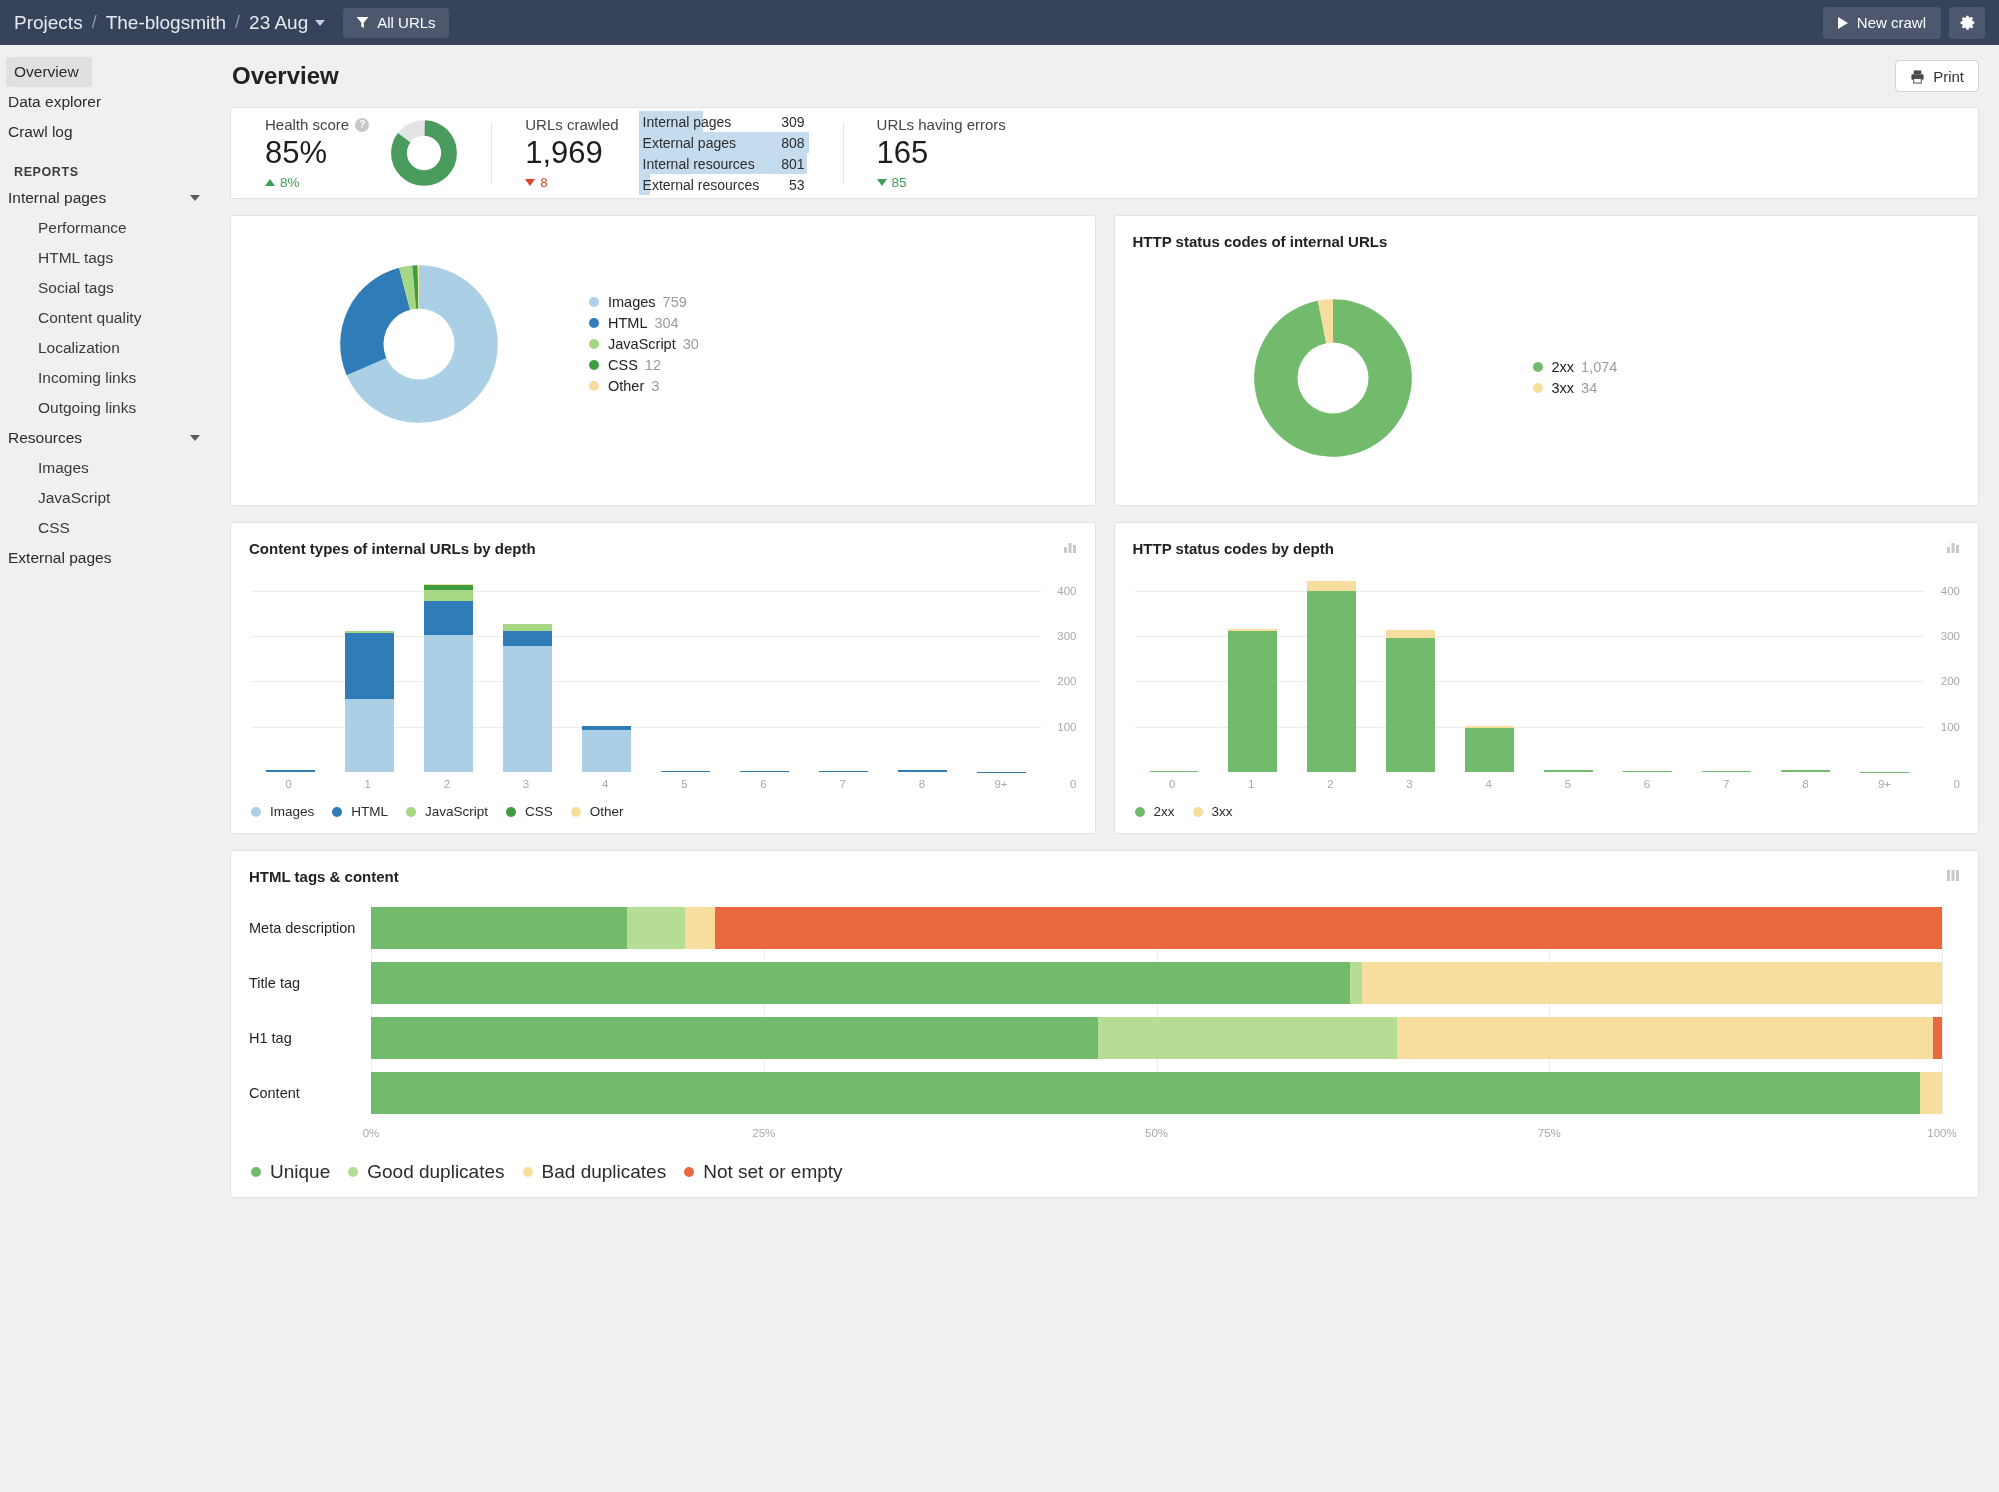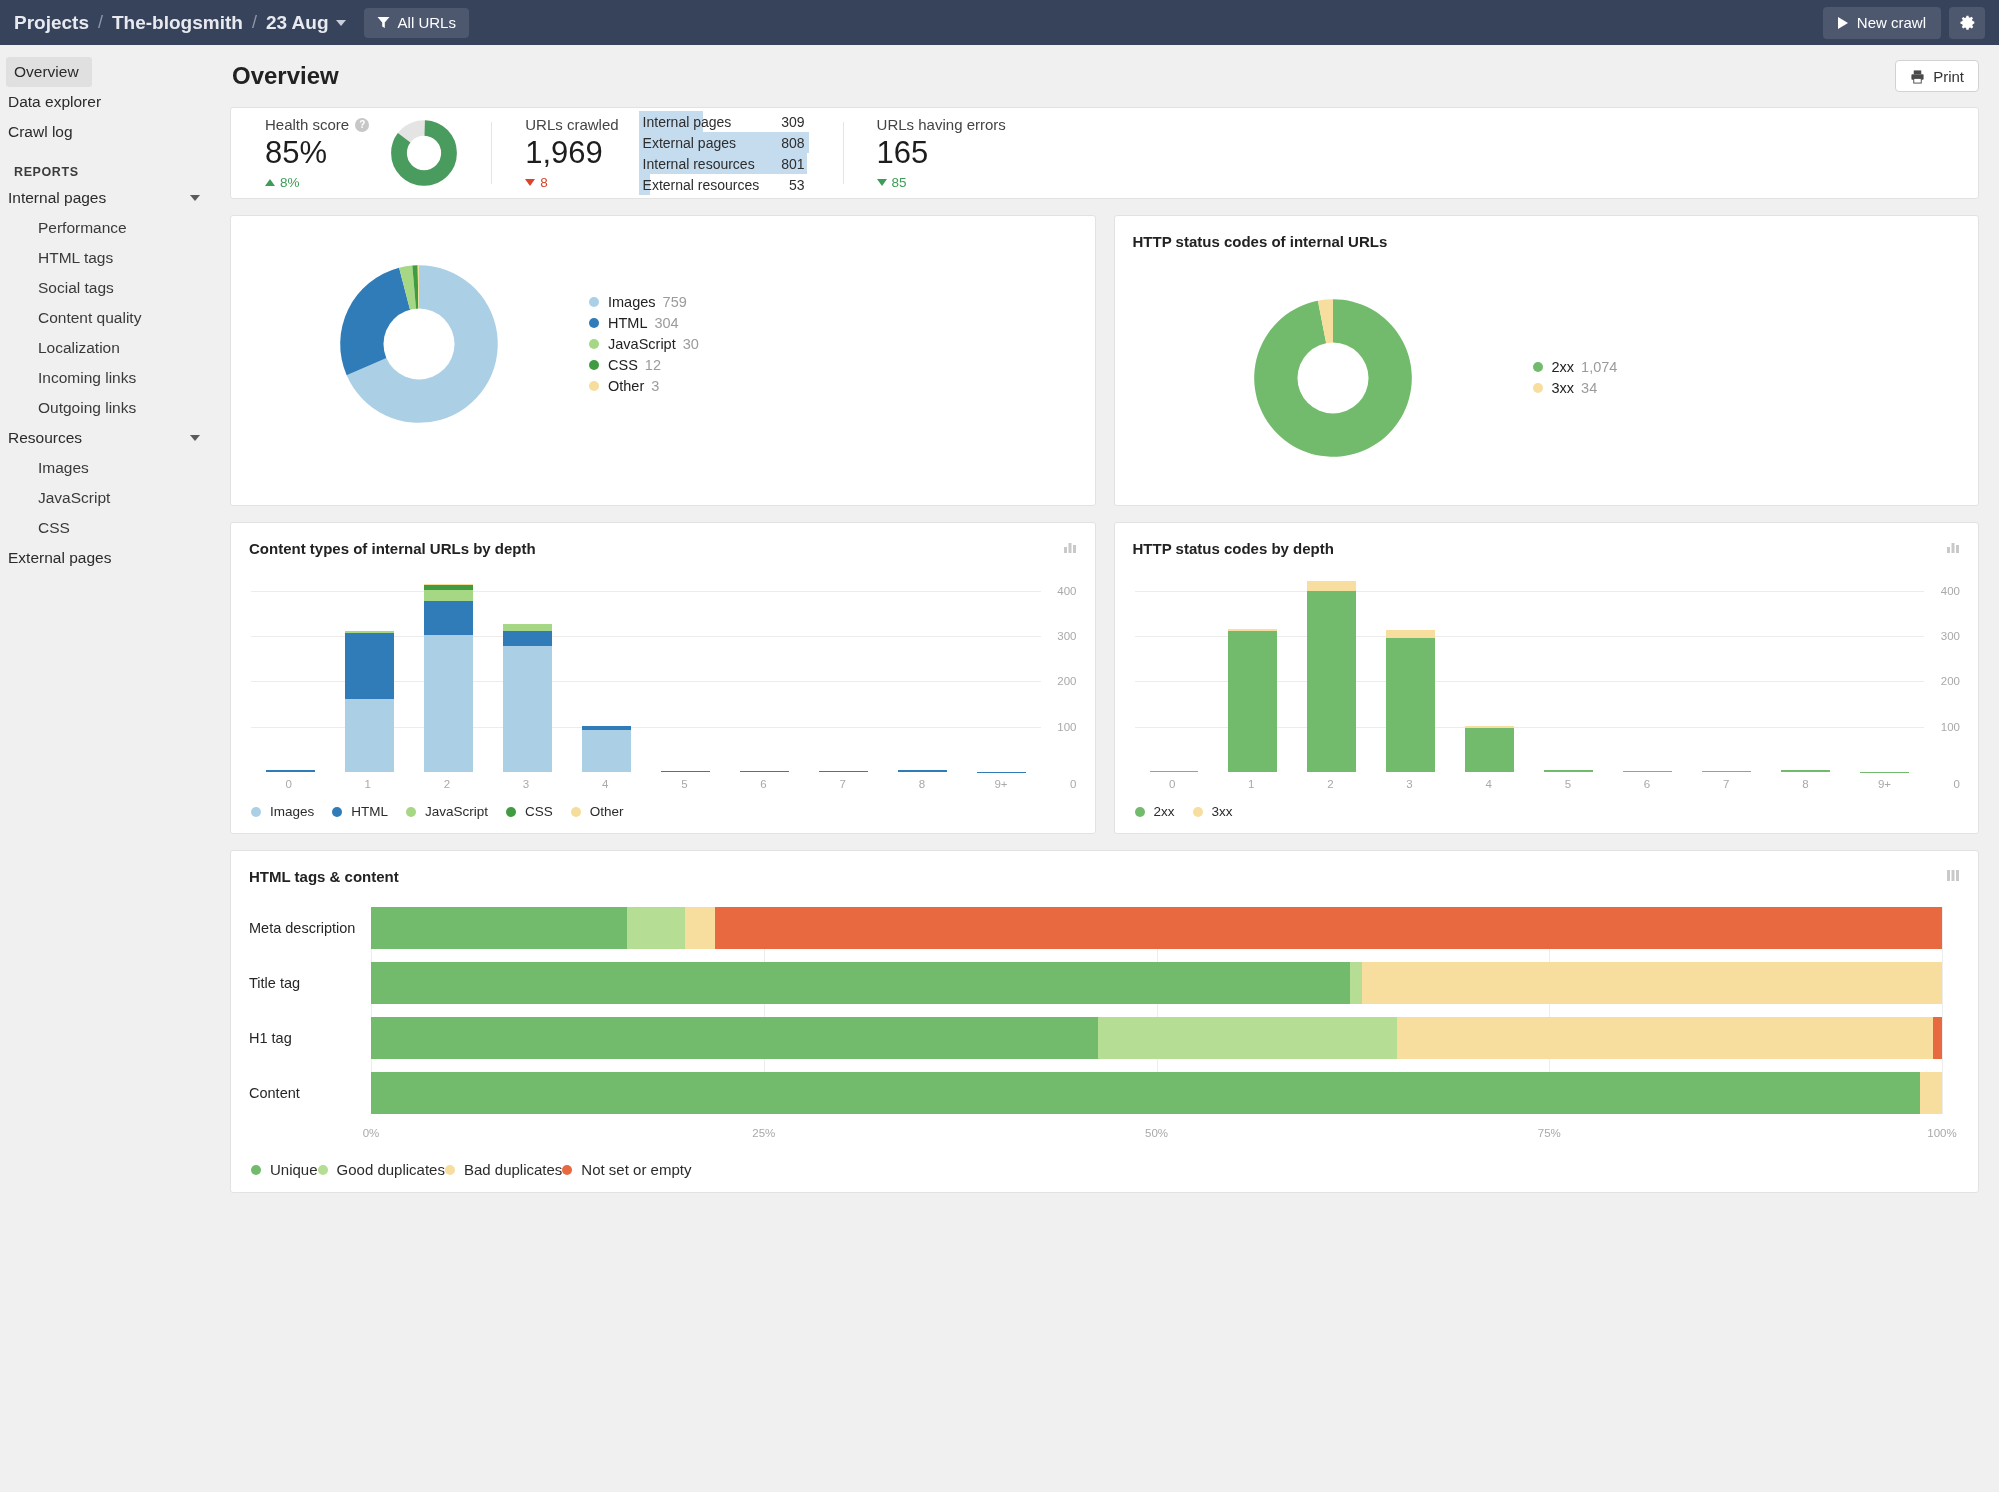--- a/index.html
+++ b/index.html
@@ -12,21 +12,21 @@
     overflow:hidden;
   }
 
   
   .topbar{
     height:45px; background:#37425b; display:flex; align-items:center;
     padding:0 14px; color:#ffffff;
   }
   .crumbs{display:flex;align-items:center;font-size:19px;color:#e8eaf0;}
   .crumbs .sep{margin:0 9px;color:#8e96ab;font-size:18px;}
-  .crumb{cursor:pointer;font-weight:bold;}
+  .crumb{cursor:pointer;}
   .crumb.date{display:flex;align-items:center;}
   .caret-dn{
     width:0;height:0;border-left:5px solid transparent;border-right:5px solid transparent;
     border-top:6px solid #c9cedb;margin-left:7px;
   }
   .allurls{
     margin-left:18px;background:#4d586f;border-radius:4px;height:30px;
     display:flex;align-items:center;padding:0 13px;font-size:15px;color:#fff;cursor:pointer;
   }
   .funnel{margin-right:8px;display:block;}
@@ -135,21 +135,21 @@
   
   .tags-body{padding:22px 18px 14px 18px;}
   .tagrow{display:flex;align-items:center;height:42px;margin-bottom:13px;}
   .taglabel{width:122px;font-size:14.5px;color:#262626;}
   .tagbar{flex:1;display:flex;height:42px;position:relative;margin-right:18px;}
   .tseg{height:100%;}
   .tags-grid{position:absolute;left:122px;right:18px;top:0;bottom:0;pointer-events:none;}
   .vline{position:absolute;top:0;bottom:0;width:1px;background:#ededed;}
   .tagaxis{position:relative;height:22px;margin-left:122px;margin-right:18px;}
   .xpct{position:absolute;font-size:11.5px;color:#a9a9a9;transform:translateX(-50%);}
-  .tlegend{display:flex;padding:12px 0 0 2px;font-size:15px;}
+  .tlegend{display:flex;gap:18px;padding:12px 0 0 2px;font-size:19px;}
 </style>
 </head>
 <body>
 
 <div class="topbar">
   <div class="crumbs">
     <span class="crumb">Projects</span>
     <span class="sep">/</span>
     <span class="crumb">The-blogsmith</span>
     <span class="sep">/</span>

